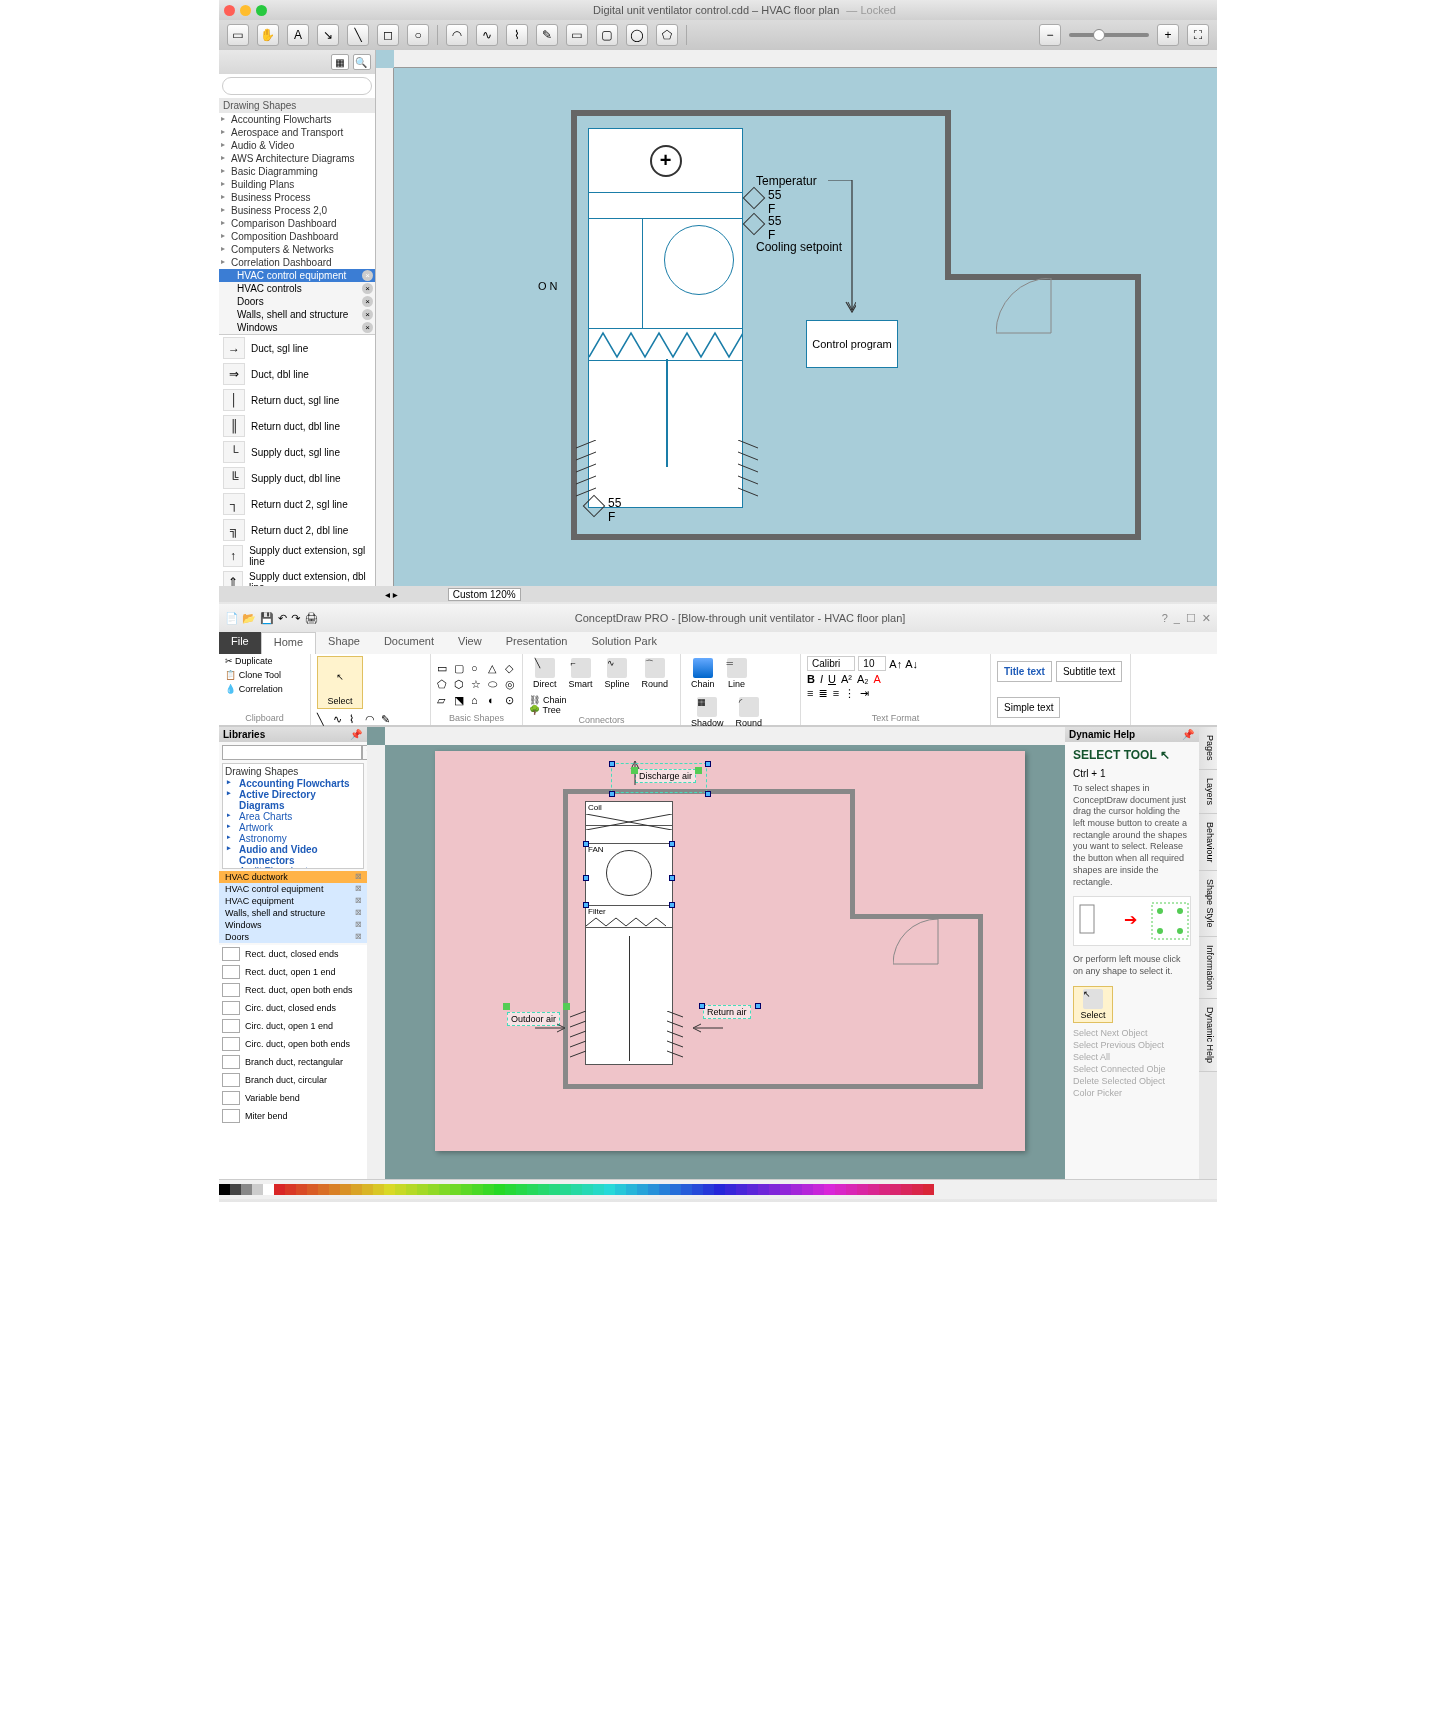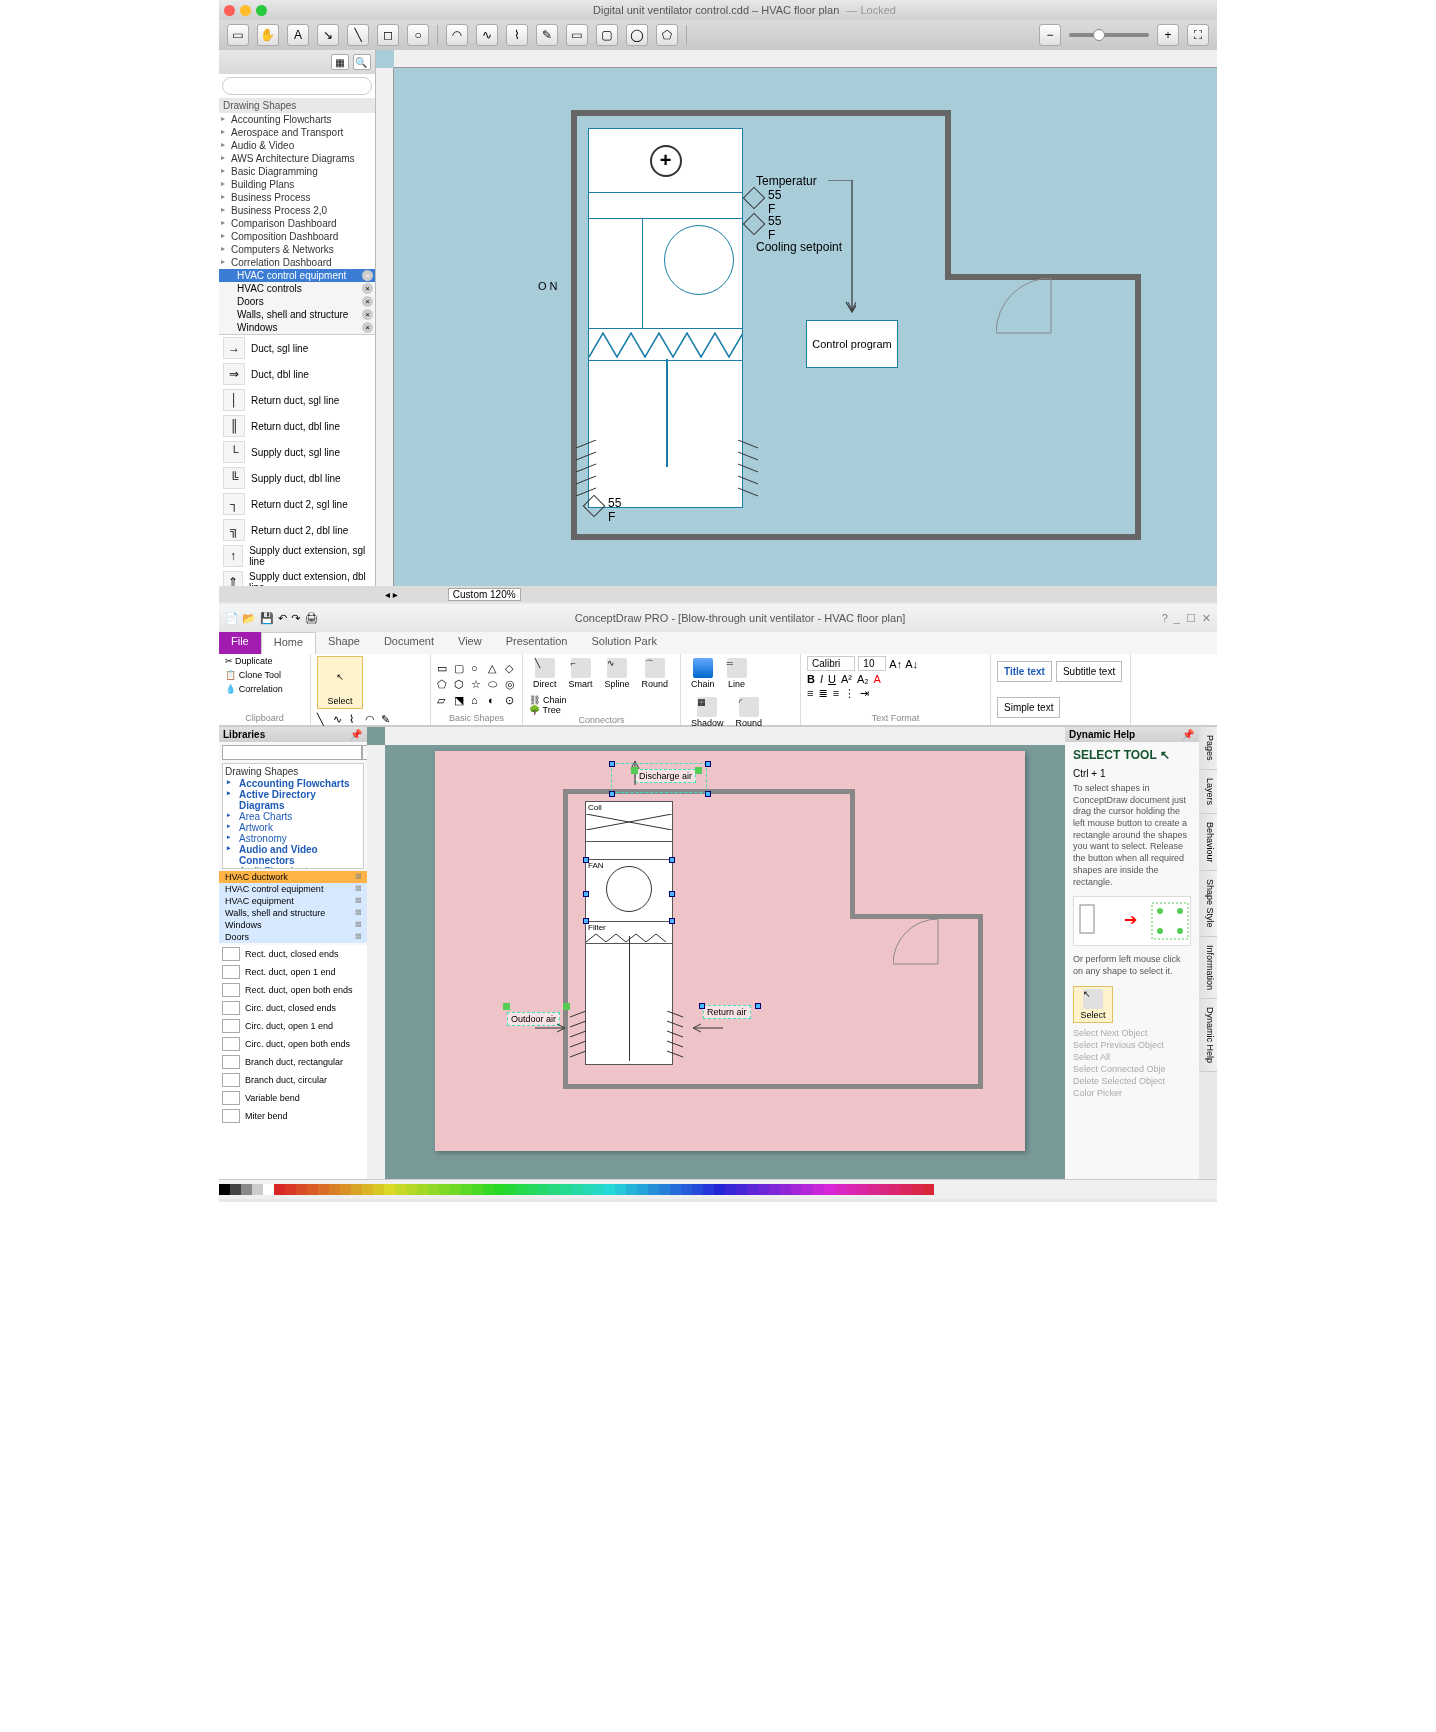--- a/index.html
+++ b/index.html
@@ -60,21 +60,21 @@
 
 
 .app2 { height: 598px; position: relative; }
 .win-title { background: linear-gradient(#f5f5f5,#e5e5e5); height: 28px; display: flex; align-items: center; padding: 0 6px; font-size: 11px; }
 .win-qat { display: flex; gap: 4px; }
 .win-title-text { flex: 1; text-align: center; color: #555; }
 .win-ctrl { display: flex; gap: 6px; color: #888; }
 .ribbon { background: #f5f5f5; border-bottom: 1px solid #ccc; }
 .ribbon-tabs { display: flex; height: 22px; }
 .rtab { padding: 3px 12px; font-size: 11px; color: #555; }
-.rtab.file { background: #a21caf; color: #fff; }
+.rtab.file { background: #404040; color: #fff; }
 .rtab.active { background: #fff; border-top: 1px solid #ccc; border-left: 1px solid #ccc; border-right: 1px solid #ccc; }
 .ribbon-body { display: flex; background: #fff; height: 72px; border-bottom: 1px solid #ccc; }
 .rgroup { border-right: 1px solid #ddd; padding: 2px 6px; display: flex; flex-direction: column; }
 .rgroup-content { flex: 1; display: flex; align-items: center; gap: 4px; flex-wrap: wrap; }
 .rgroup-label { font-size: 9px; color: #888; text-align: center; }
 .rbtn { padding: 2px 4px; font-size: 9px; display: flex; flex-direction: column; align-items: center; gap: 1px; }
 .rbtn-ico { width: 20px; height: 20px; background: #e0e0e0; border-radius: 2px; }
 .rbtn-big { width: 36px; height: 36px; }
 .sel-btn { background: #fff3cd; border: 1px solid #e0c060; }
 .font-combo { border: 1px solid #ccc; padding: 1px 14px 1px 4px; font-size: 10px; background: #fff; text-align: center; }
@@ -561,21 +561,21 @@
         <div class="wall2" style="top:38px;left:128px;width:5px;height:300px"></div>
         <div class="wall2" style="top:333px;left:128px;width:420px;height:5px"></div>
         <div class="wall2" style="top:38px;left:415px;width:5px;height:130px"></div>
         <div class="wall2" style="top:163px;left:415px;width:133px;height:5px"></div>
         <div class="wall2" style="top:163px;left:543px;width:5px;height:175px"></div>
         <svg style="position:absolute;top:168px;left:458px;width:50px;height:50px">
               <path d="M0 45 A45 45 0 0 1 45 0 L45 45 Z" fill="none" stroke="#888"></path>
             </svg>
 
         <div class="unit2">
-          <div class="u2-sect" style="height:40px"><span>Coil</span>
+          <div class="u2-sect" style="height:24px"><span>Coil</span>
             <svg style="position:absolute;top:12px;left:0;width:86px;height:16px">
                   <line x1="0" y1="0" x2="86" y2="16" stroke="#333"></line>
                   <line x1="0" y1="16" x2="86" y2="0" stroke="#333"></line>
                 </svg>
           </div>
           <div class="u2-sect" style="height:18px"></div>
           <div class="u2-sect" style="height:62px"><span>FAN</span>
             <div style="position:absolute;top:6px;left:20px;width:46px;height:46px;border:1px solid #333;border-radius:50%"></div>
             <div class="handle" style="top:-3px;left:-3px"></div><div class="handle" style="top:-3px;right:-3px"></div>
             <div class="handle" style="bottom:-3px;left:-3px"></div><div class="handle" style="bottom:-3px;right:-3px"></div>

